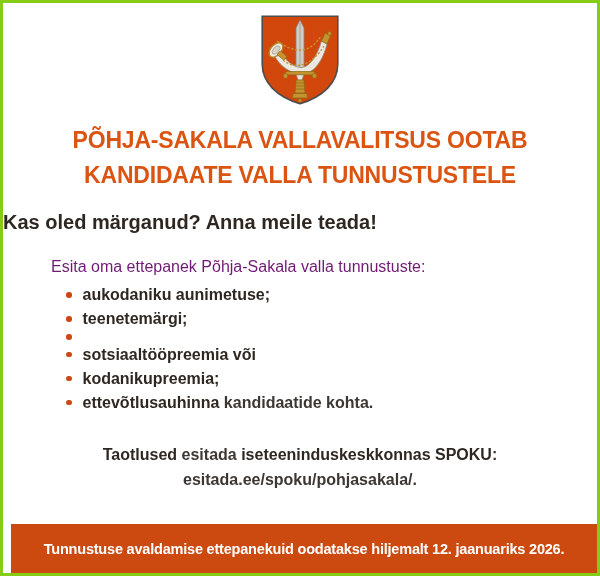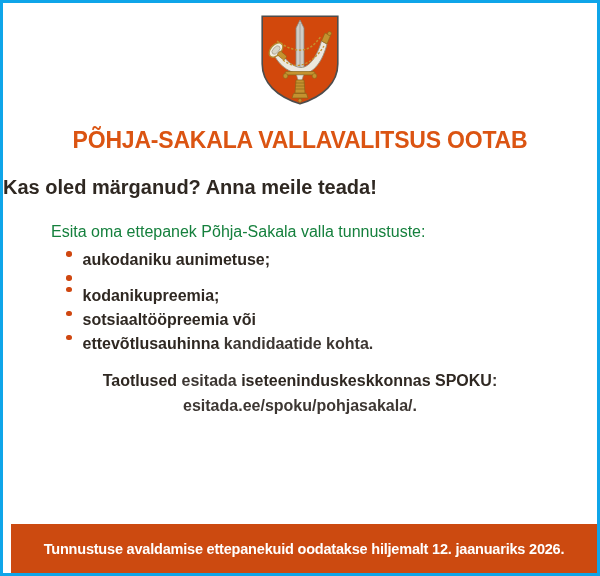--- a/index.html
+++ b/index.html
@@ -1,21 +1,21 @@
 <!DOCTYPE html>
 <html lang="et"><head>
 <meta charset="utf-8">
 <style>
   html, body { margin: 0; padding: 0; background: #ffffff; }
   .poster {
     position: relative;
     width: 600px;
     height: 576px;
     box-sizing: border-box;
-    border: 3px solid #0ea5e9;
+    border: 3px solid #84cc16;
     background: #ffffff;
     overflow: hidden;
     font-family: "Liberation Sans", sans-serif;
     color: #3d3733;
   }
   .crest {
     display: block;
     margin: 11px auto 0;
     width: 80px;
     height: 92px;
@@ -34,45 +34,46 @@
     text-align: left;
     font-size: 20px;
     font-weight: 700;
     line-height: 26px;
     color: #2f2822;
   }
   .intro {
     margin: 21px 40px 0 48px;
     font-size: 16px;
     line-height: 22px;
-    color: #15803d;
+    color: #701a75;
   }
   .award-list {
     list-style: none;
     margin: 8px 0 0 63px;
     padding: 0;
   }
   .award-list li {
     display: flex;
+    align-items: center;
     gap: 11px;
     line-height: 18px;
     margin-bottom: 6px;
     font-size: 16px;
   }
   .bullet-dot {
     width: 5.5px;
     height: 5.5px;
     border-radius: 50%;
     background: #cf4710;
     flex: 0 0 auto;
   }
   .bold-seg { font-weight: 700; color: #2f2822; }
   .reg-seg  { font-weight: 700; color: #3d3733; }
   .apply {
-    margin-top: 15px;
+    margin-top: 30px;
     text-align: center;
     font-size: 16px;
     line-height: 25px;
     color: #3d3733;
   }
   .footer-bar {
     position: absolute;
     left: 8px; right: 0; bottom: 0;
     height: 49px;
     background: #cc4a10;
@@ -122,41 +123,46 @@
     <line x1="35.6" y1="69" x2="44.4" y2="69" stroke="#8a6418" stroke-width="0.7"></line>
     <line x1="35.5" y1="72" x2="44.6" y2="72" stroke="#8a6418" stroke-width="0.7"></line>
     <line x1="35.3" y1="75" x2="44.8" y2="75" stroke="#8a6418" stroke-width="0.7"></line>
 
     <path d="M33.5,79.5 H46.5 L48,84 H32 Z" fill="#c4922f" stroke="#8a6418" stroke-width="0.7"></path>
     <circle cx="40" cy="86.5" r="1.8" fill="#c4922f" stroke="#8a6418" stroke-width="0.6"></circle>
   </svg>
 
   <h1 class="headline">
     <span>PÕHJA-SAKALA VALLAVALITSUS OOTAB</span><br>
+    <span>KANDIDAATE VALLA TUNNUSTUSTELE</span>
   </h1>
 
   <h2 class="subheadline">Kas oled märganud? Anna meile teada!</h2>
 
   <p class="intro">Esita oma ettepanek Põhja-Sakala valla tunnustuste:</p>
 
   <ul class="award-list">
     <li>
       <span class="bullet-dot"></span>
       <span><span class="bold-seg">aukodaniku aunimetuse;</span><span class="reg-seg"></span></span>
     </li>
     <li>
       <span class="bullet-dot"></span>
+      <span><span class="bold-seg">teenetemärgi;</span><span class="reg-seg"></span></span>
+    </li>
+    <li>
+      <span class="bullet-dot"></span>
+    </li>
+    <li>
+      <span class="bullet-dot"></span>
+      <span><span class="bold-seg">sotsiaaltööpreemia või</span><span class="reg-seg"></span></span>
     </li>
     <li>
       <span class="bullet-dot"></span>
       <span><span class="bold-seg">kodanikupreemia;</span><span class="reg-seg"></span></span>
-    </li>
-    <li>
-      <span class="bullet-dot"></span>
-      <span><span class="bold-seg">sotsiaaltööpreemia või</span><span class="reg-seg"></span></span>
     </li>
     <li>
       <span class="bullet-dot"></span>
       <span><span class="bold-seg">ettevõtlusauhinna</span><span class="reg-seg"> kandidaatide kohta.</span></span>
     </li>
   </ul>
 
   <div class="apply">
     <div>
       <span class="bold-seg">Taotlused</span><span class="reg-seg"> esitada </span><span class="bold-seg">iseteeninduskeskkonnas SPOKU</span><span class="reg-seg">:</span>

